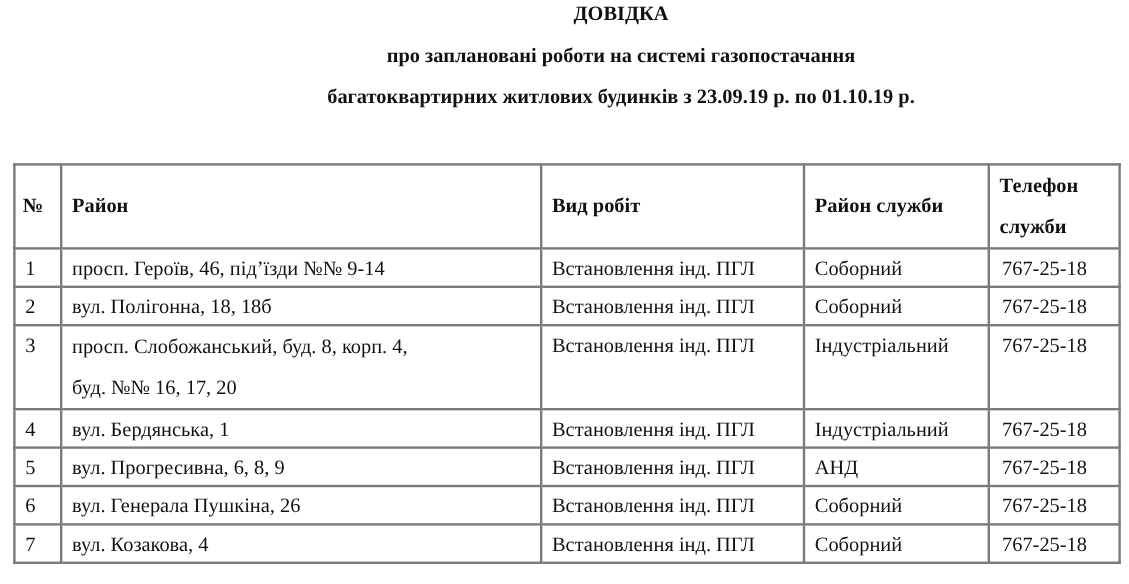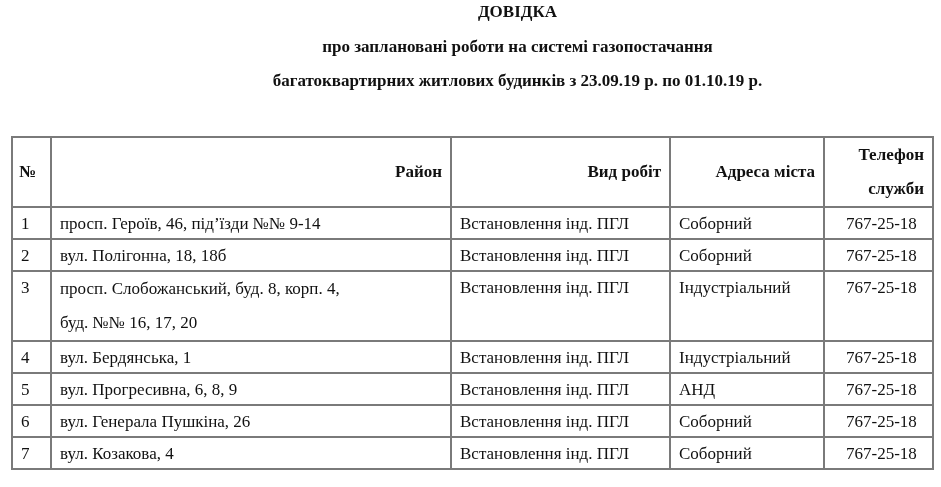--- a/index.html
+++ b/index.html
@@ -39,34 +39,34 @@
     }
     table.grid td, table.grid th {
       border: 2px solid #7a7a7a;
       padding: 0 8px;
       vertical-align: top;
       overflow: hidden;
       white-space: nowrap;
     }
     table.grid th {
       font-weight: bold;
-      text-align: right;
+      text-align: left;
       vertical-align: middle;
       height: 63px;
       line-height: 34px;
     }
     table.grid th.col-num { text-align: left; padding-left: 6px; }
     table.grid td {
       line-height: 20px;
       padding-top: 6px;
       height: 24px;
     }
     table.grid tr.tall td { height: 60px; }
     table.grid td.addr-multiline { white-space: normal; line-height: 34px; padding-top: 0; }
-    table.grid td.phone { padding-left: 21px; }
+    table.grid td.phone { padding-left: 10px; }
     table.grid th.phone-h { line-height: 34px; }
   </style>
 </head>
 <body>
 
 <div class="heading h1">ДОВІДКА</div>
 <div class="heading h2">про заплановані роботи на системі газопостачання</div>
 <div class="heading h3">багатоквартирних житлових будинків з 23.09.19 р. по 01.10.19 р.</div>
 
 <table class="grid">
@@ -75,21 +75,21 @@
     <col style="width:400px">
     <col style="width:219px">
     <col style="width:154px">
     <col style="width:109px">
   </colgroup>
   <thead>
     <tr>
       <th class="col-num">№</th>
       <th>Район</th>
       <th>Вид робіт</th>
-      <th>Адреса міста</th>
+      <th>Район служби</th>
       <th class="phone-h">
         <div>Телефон</div>
         <div>служби</div>
       </th>
     </tr>
   </thead>
   <tbody>
     <tr>
       <td>1</td>
       <td>просп. Героїв, 46, під’їзди №№ 9-14</td>

